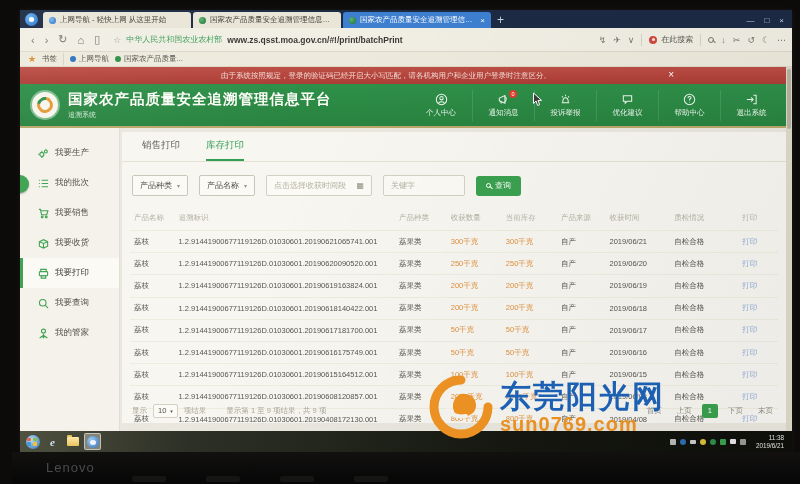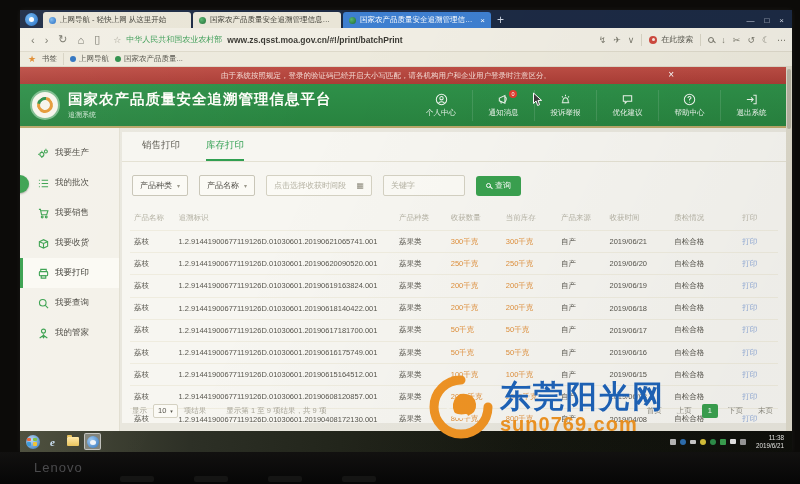--- a/index.html
+++ b/index.html
@@ -3,21 +3,21 @@
 <meta charset="utf-8">
 <style>
   * { margin:0; padding:0; box-sizing:border-box; }
   html,body { width:800px; height:484px; }
   body {
     font-family:"Liberation Sans","DejaVu Sans",sans-serif;
     background:#0c0b09; position:relative; overflow:hidden;
     -webkit-font-smoothing:antialiased;
   }
   
-  .bezel-bottom { position:absolute; left:0; right:0; top:452px; height:32px; background:linear-gradient(#121110,#060606); }
+  .bezel-bottom { position:absolute; left:12px; right:0; top:452px; height:32px; background:linear-gradient(#121110,#060606); }
   .brand { position:absolute; left:34px; top:8px; color:#4b4b4d; font-size:13px; letter-spacing:1px; }
   .kbd-hint { position:absolute; top:24px; left:120px; display:flex; gap:40px; }
   .kbd-hint span { width:34px; height:6px; background:#151514; border-radius:2px; }
   
   .screen { position:absolute; left:20px; top:10px; width:772px; height:442px; background:#ecebe1; overflow:hidden; box-shadow:0 0 6px rgba(255,255,255,.06); }
   .glare { position:absolute; inset:0; pointer-events:none; background:linear-gradient(115deg, rgba(255,255,255,.05), rgba(255,255,255,0) 35%, rgba(0,0,0,.04) 90%); z-index:60; }
 
   
   .tabbar { height:18px; background:#1c2a44; display:flex; align-items:flex-end; }
   .blogo { width:13px; height:13px; border-radius:50%; background:radial-gradient(circle at 35% 35%, #6db5f2, #1f69c0); margin:0 5px 2px 5px; position:relative; flex:none; }

